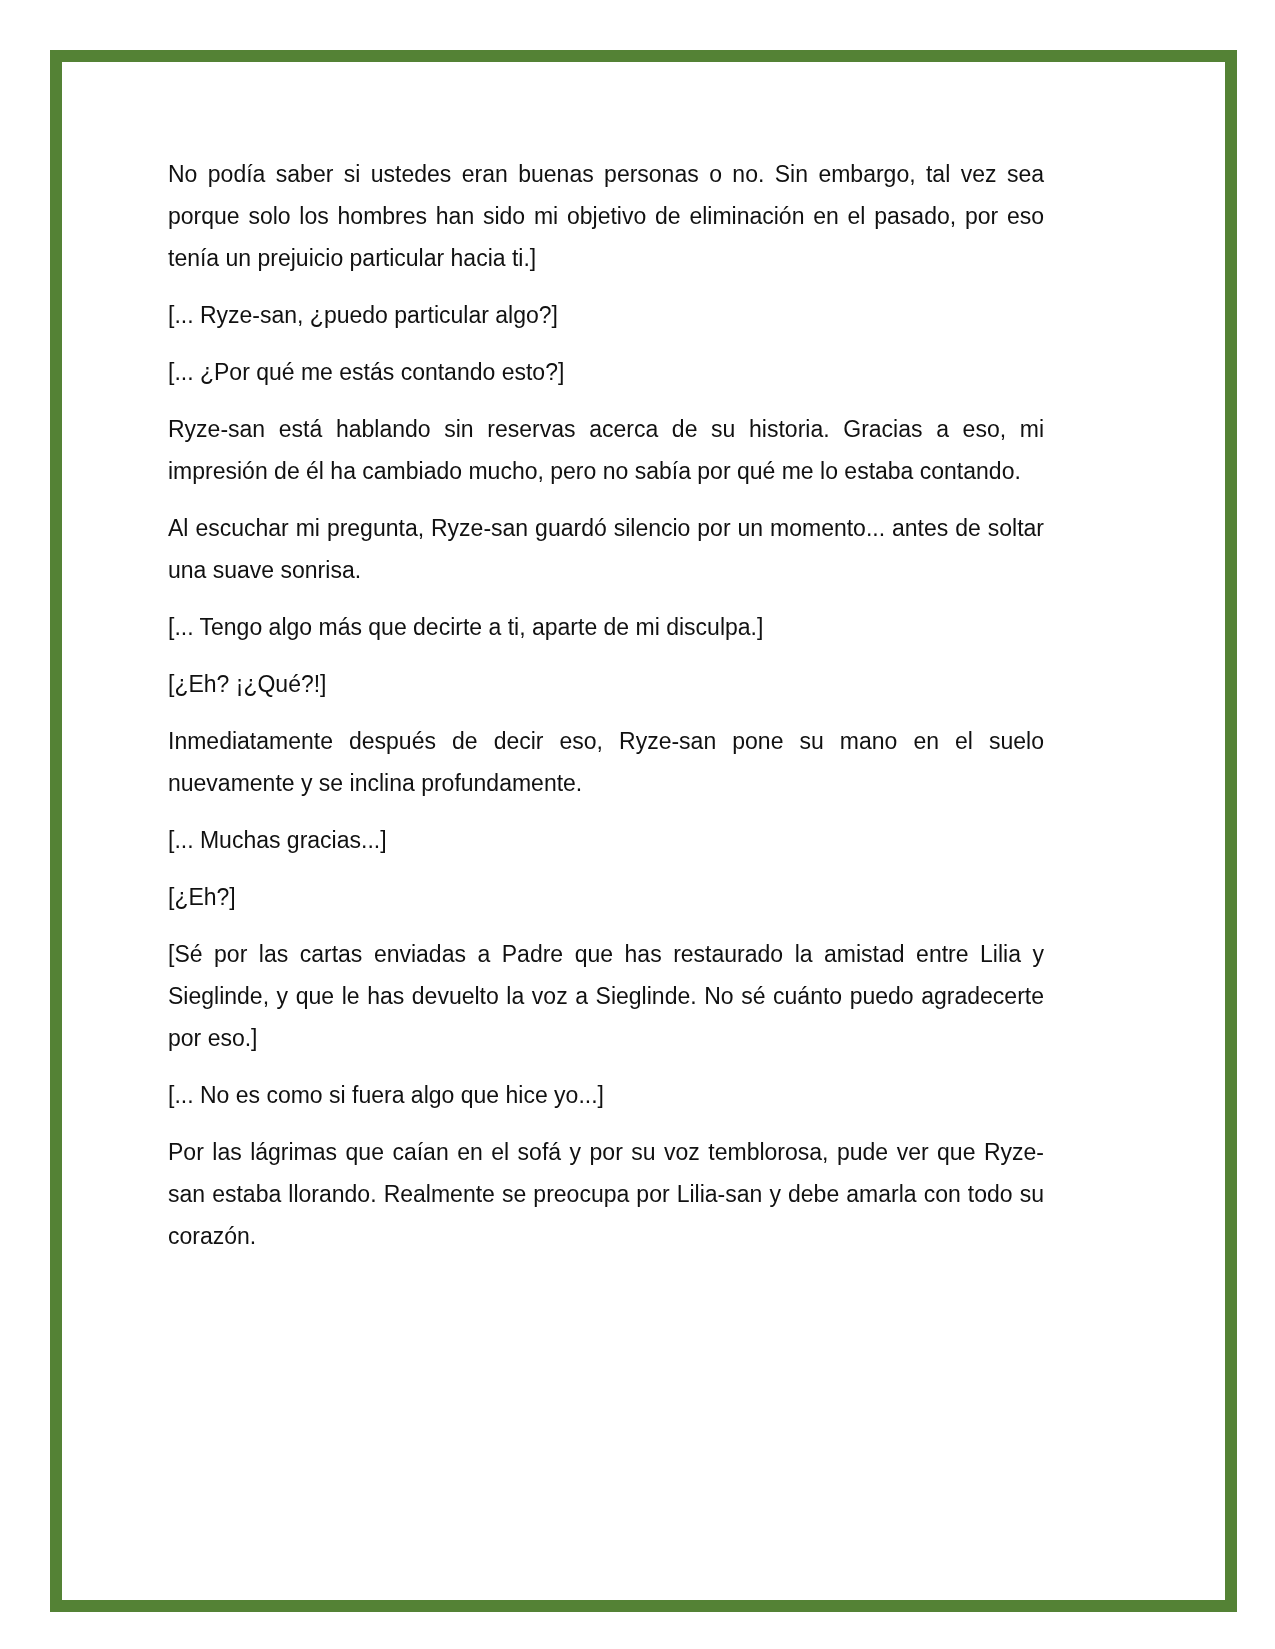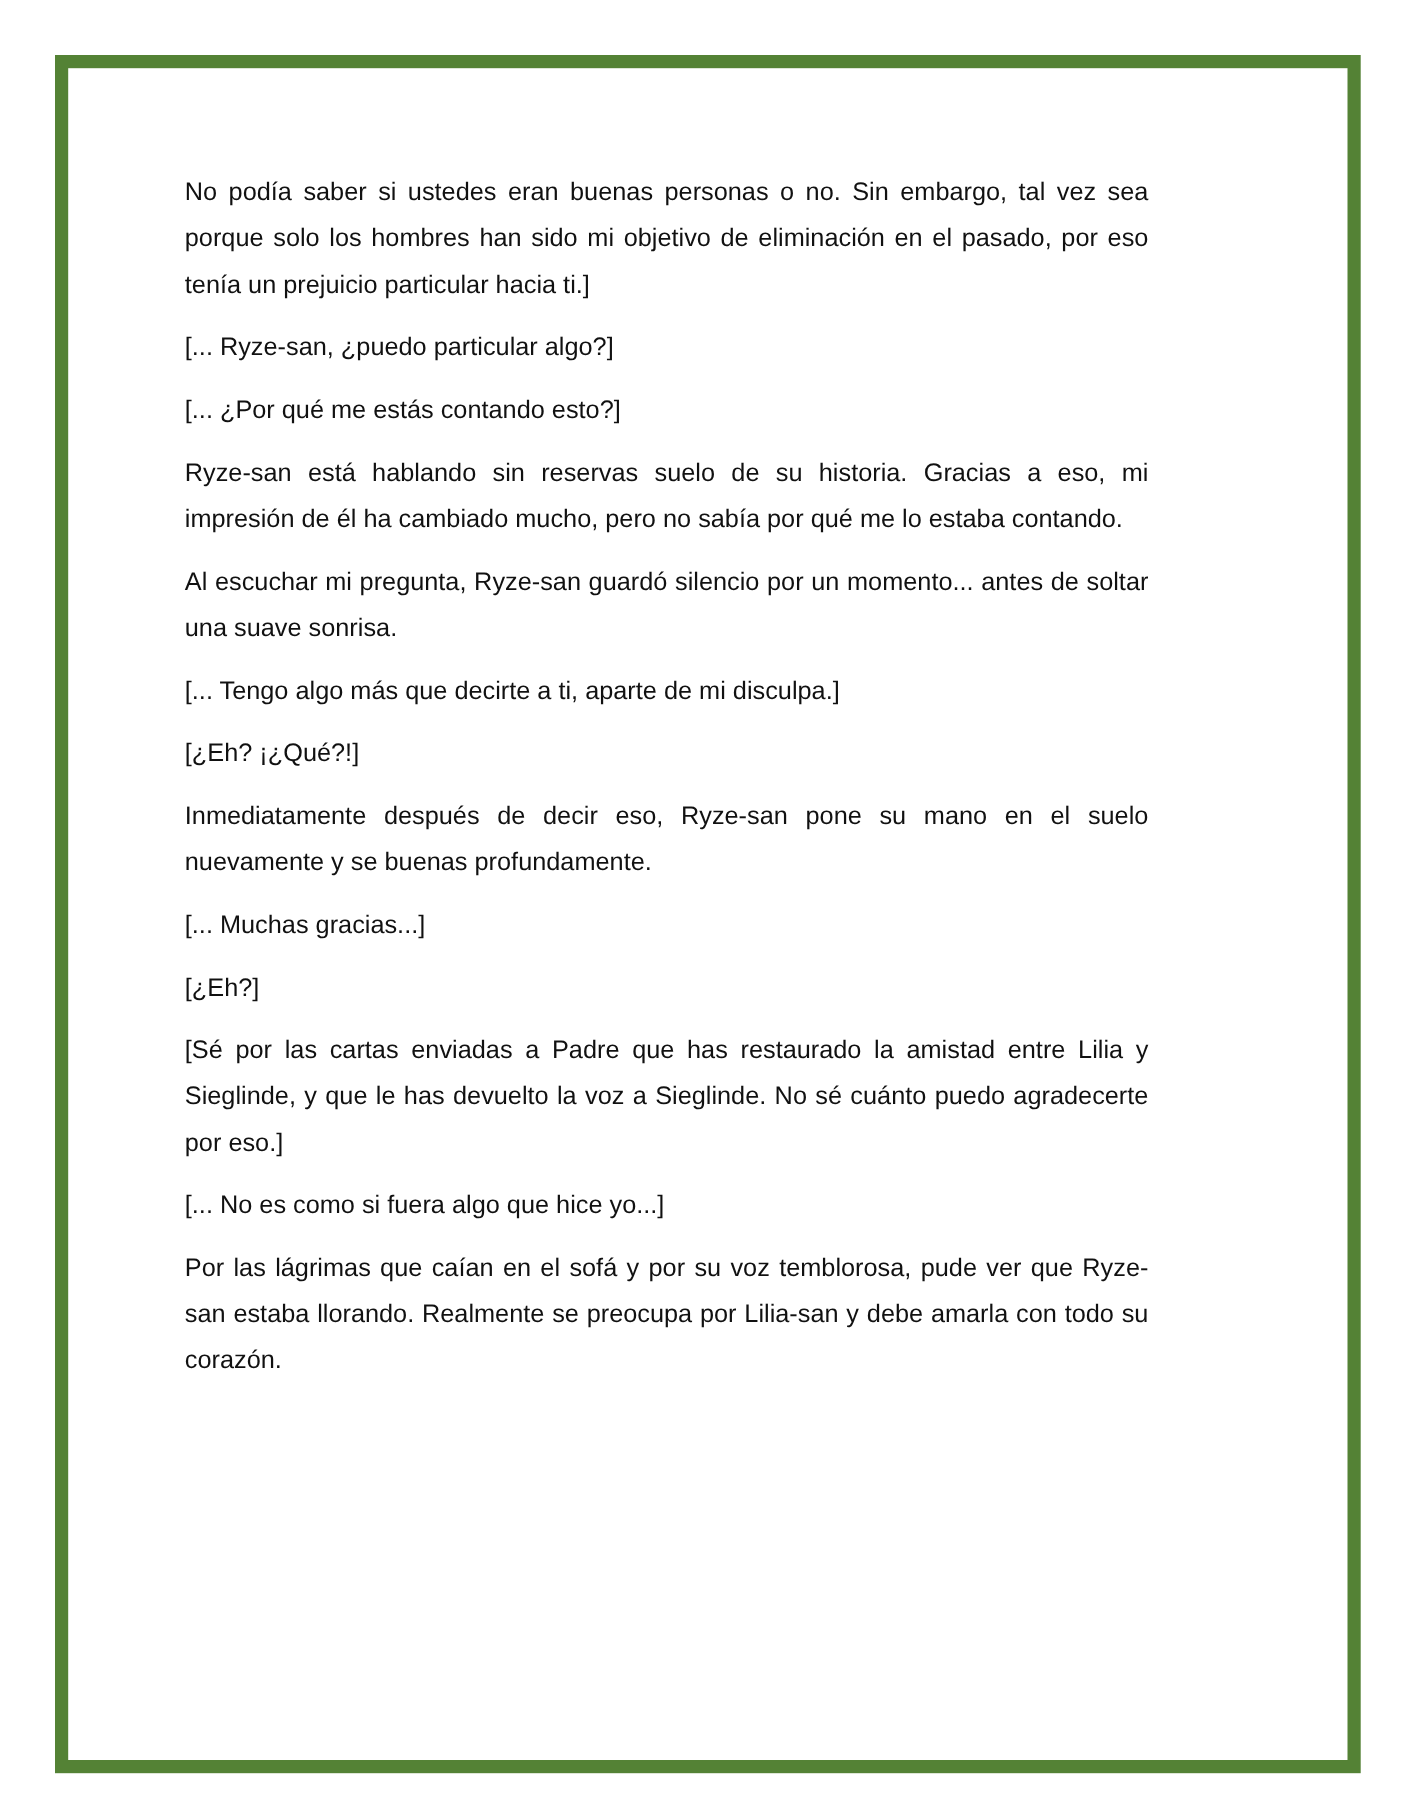--- a/index.html
+++ b/index.html
@@ -29,23 +29,23 @@
   </style>
 </head>
 <body>
 
 <div class="page-border"></div>
 
 <div class="content">
   <p>No podía saber si ustedes eran buenas personas o no. Sin embargo, tal vez sea porque solo los hombres han sido mi objetivo de eliminación en el pasado, por eso tenía un prejuicio particular hacia ti.]</p>
   <p>[... Ryze-san, ¿puedo particular algo?]</p>
   <p>[... ¿Por qué me estás contando esto?]</p>
-  <p>Ryze-san está hablando sin reservas suelo de su historia. Gracias a eso, mi impresión de él ha cambiado mucho, pero no sabía por qué me lo estaba contando.</p>
+  <p>Ryze-san está hablando sin reservas acerca de su historia. Gracias a eso, mi impresión de él ha cambiado mucho, pero no sabía por qué me lo estaba contando.</p>
   <p>Al escuchar mi pregunta, Ryze-san guardó silencio por un momento... antes de soltar una suave sonrisa.</p>
   <p>[... Tengo algo más que decirte a ti, aparte de mi disculpa.]</p>
   <p>[¿Eh? ¡¿Qué?!]</p>
-  <p>Inmediatamente después de decir eso, Ryze-san pone su mano en el suelo nuevamente y se buenas profundamente.</p>
+  <p>Inmediatamente después de decir eso, Ryze-san pone su mano en el suelo nuevamente y se inclina profundamente.</p>
   <p>[... Muchas gracias...]</p>
   <p>[¿Eh?]</p>
   <p>[Sé por las cartas enviadas a Padre que has restaurado la amistad entre Lilia y Sieglinde, y que le has devuelto la voz a Sieglinde. No sé cuánto puedo agradecerte por eso.]</p>
   <p>[... No es como si fuera algo que hice yo...]</p>
   <p>Por las lágrimas que caían en el sofá y por su voz temblorosa, pude ver que Ryze-san estaba llorando. Realmente se preocupa por Lilia-san y debe amarla con todo su corazón.</p>
 </div>
 
 </body></html>

